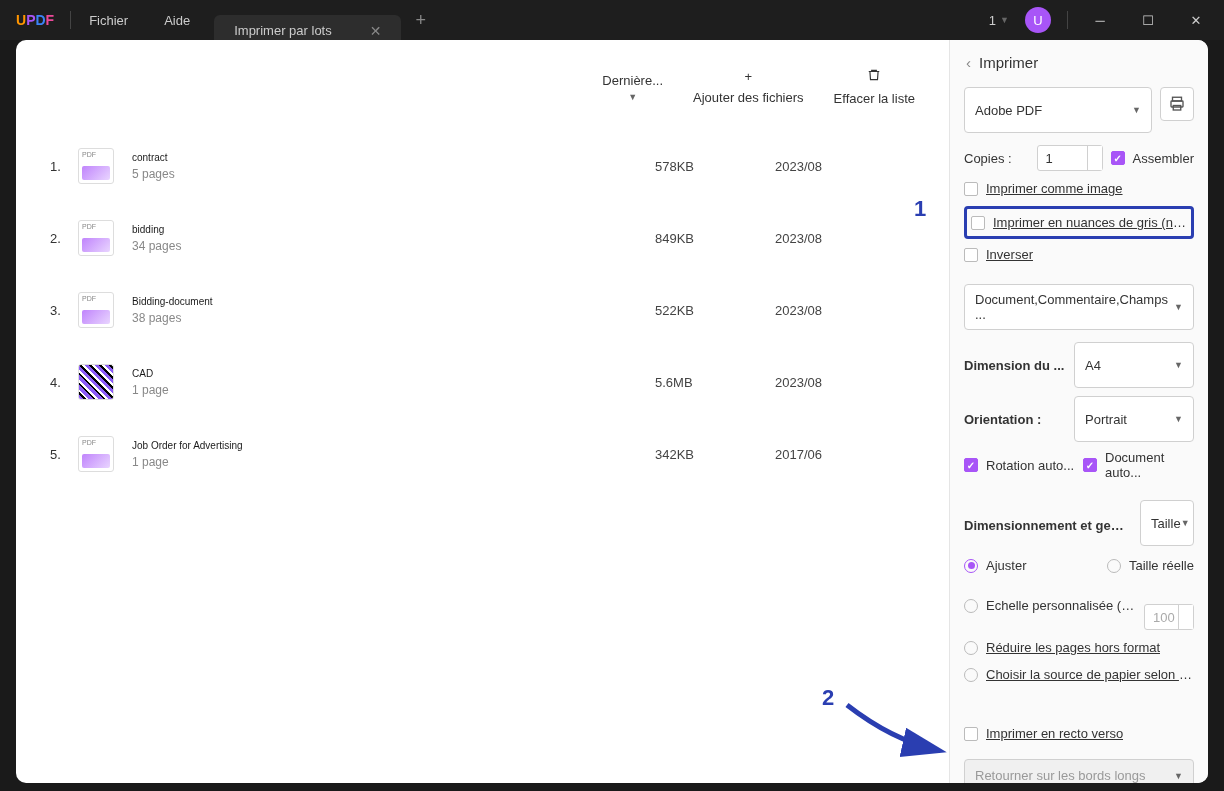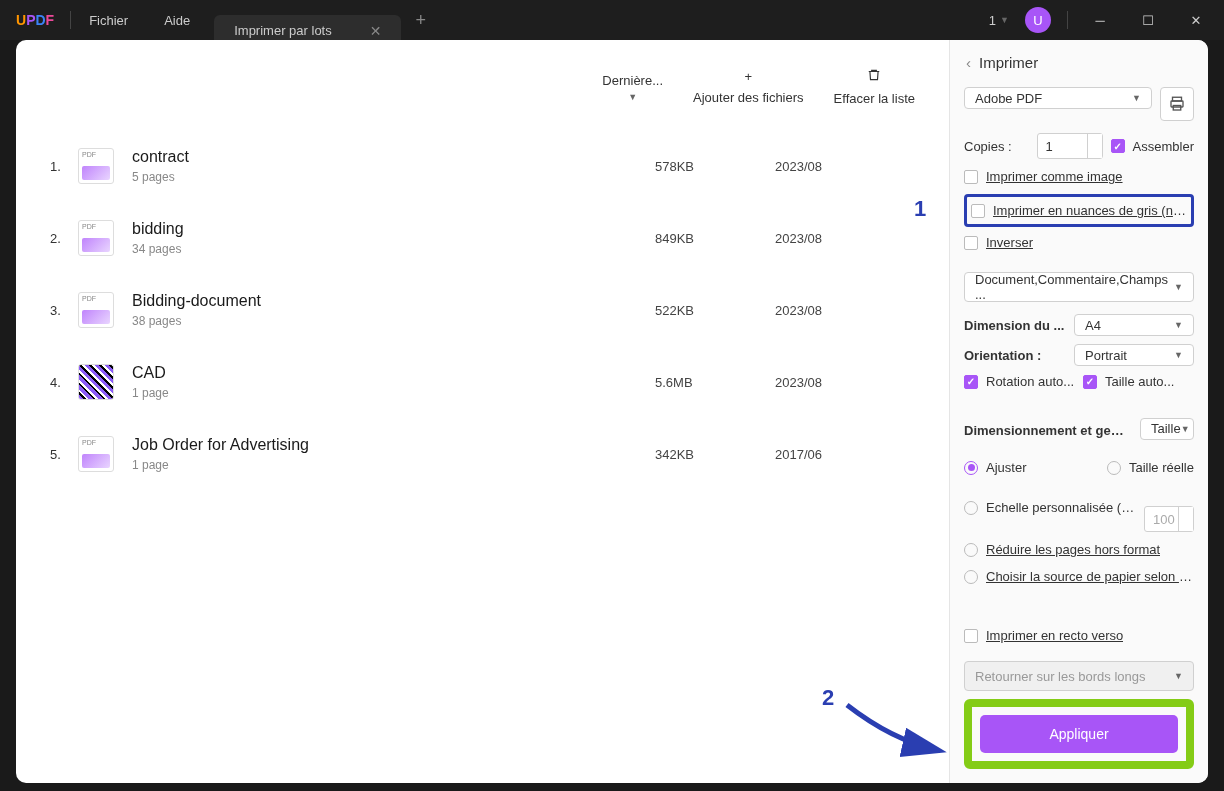--- a/index.html
+++ b/index.html
@@ -29,32 +29,32 @@
 .toolbar-item { display: flex; align-items: center; gap: 6px; cursor: pointer; flex-direction: column; }
 .dropdown-btn { display: flex; align-items: center; gap: 4px; }
 
 .file-row { display: flex; align-items: center; padding: 18px 0; }
 .row-num { width: 28px; font-size: 13px; color: #333; }
 .file-thumb { width: 36px; height: 36px; border: 1px solid #ddd; border-radius: 3px; margin-right: 18px; display: flex; flex-direction: column; justify-content: flex-start; position: relative; background: #fff; overflow: hidden; }
 .thumb-label { font-size: 7px; color: #888; padding: 2px 3px; }
 .thumb-gradient { position: absolute; bottom: 3px; left: 3px; right: 3px; height: 14px; background: linear-gradient(135deg, #c084fc, #e9d5ff); border-radius: 2px; }
 .thumb-cad { background: repeating-linear-gradient(45deg, #8b5cf6 0 3px, #000 3px 5px, #fff 5px 7px); }
 .file-info { flex: 1; }
-.file-name { font-size: 16px; color: #1a1a1a; margin-bottom: 4px; }
+.file-name { font-size: 10px; color: #1a1a1a; margin-bottom: 4px; }
 .file-pages { font-size: 12px; color: #888; }
 .file-size { width: 120px; font-size: 13px; color: #444; text-align: left; }
 .file-date { width: 140px; font-size: 13px; color: #444; text-align: left; }
 
 
 .sidebar { width: 258px; background: #fafafa; padding: 14px 14px; font-size: 13px; color: #333; overflow-y: auto; display: flex; flex-direction: column; }
 .sidebar-header { display: flex; align-items: center; gap: 8px; font-size: 15px; font-weight: 500; margin-bottom: 16px; padding: 0 2px; }
 .back-chevron { color: #888; cursor: pointer; }
 
 .printer-row { display: flex; gap: 8px; margin-bottom: 12px; }
-.select { flex: 1; background: #fff; border: 1px solid #d0d0d0; border-radius: 4px; padding: 8px 10px; display: flex; align-items: center; justify-content: space-between; cursor: pointer; height: 22px; font-size: 13px; }
+.select { flex: 1; background: #fff; border: 1px solid #d0d0d0; border-radius: 4px; padding: 8px 10px; display: flex; align-items: center; justify-content: space-between; cursor: pointer; height: 46px; font-size: 13px; }
 .print-icon-btn { width: 34px; height: 34px; border: 1px solid #d0d0d0; border-radius: 4px; display: flex; align-items: center; justify-content: center; background: #fff; cursor: pointer; }
 
 .form-row { display: flex; align-items: center; gap: 8px; margin-bottom: 8px; }
 .form-label { flex: 1; white-space: nowrap; overflow: hidden; text-overflow: ellipsis; }
 .spinner { width: 66px; height: 26px; border: 1px solid #d0d0d0; border-radius: 3px; display: flex; align-items: center; padding-left: 8px; background: #fff; position: relative; font-size: 13px; }
 .spinner::after { content: ''; position: absolute; right: 0; top: 0; bottom: 0; width: 14px; border-left: 1px solid #d0d0d0; background: linear-gradient(#fff 50%, #fff 50%); }
 
 .checkbox { width: 14px; height: 14px; border: 1px solid #bbb; border-radius: 2px; display: inline-flex; align-items: center; justify-content: center; background: #fff; cursor: pointer; flex-shrink: 0; }
 .checkbox.checked { background: #a855f7; border-color: #a855f7; }
 .checkbox.checked::after { content: '✓'; color: #fff; font-size: 10px; font-weight: bold; }
@@ -258,21 +258,21 @@
       <div class="select select-small">
         <span>Portrait</span>
         <span class="caret">▼</span>
       </div>
     </div>
 
     <div class="form-row">
       <div class="checkbox checked"></div>
       <span style="flex:1; overflow:hidden; text-overflow:ellipsis;">Rotation auto...</span>
       <div class="checkbox checked"></div>
-      <span style="flex:1; overflow:hidden; text-overflow:ellipsis;">Taille auto...</span>
+      <span style="flex:1; overflow:hidden; text-overflow:ellipsis;">Document auto...</span>
     </div>
 
     <div class="section-row">
       <span class="section-title" style="flex:1;">Dimensionnement et gesti..</span>
       <div class="select select-tiny">
         <span>Taille</span>
         <span class="caret">▼</span>
       </div>
     </div>
 

